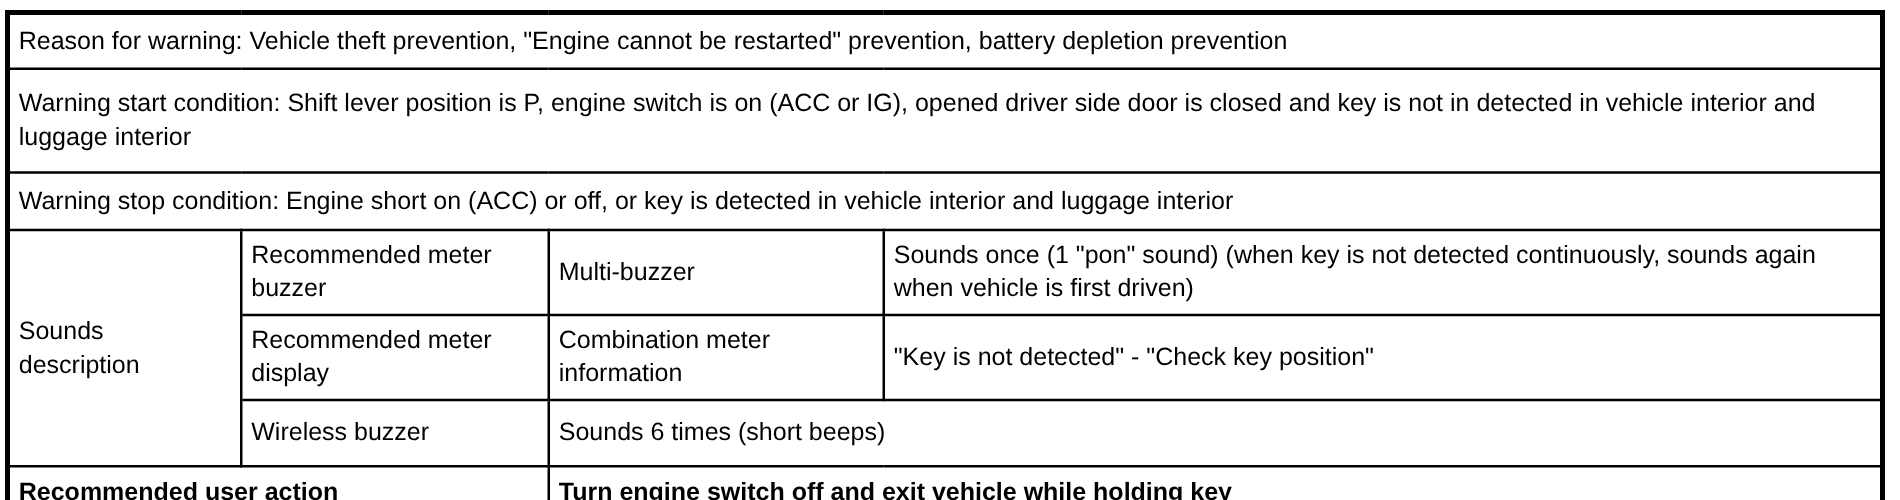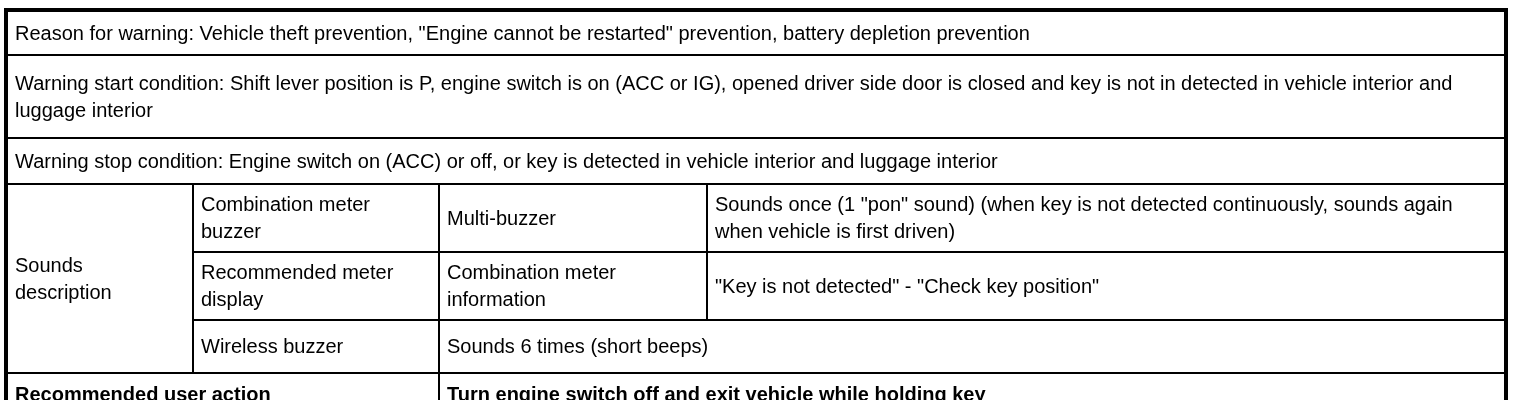--- a/index.html
+++ b/index.html
@@ -58,25 +58,25 @@
     <col class="c4">
   </colgroup>
   <tbody>
     <tr class="r-reason">
       <td colspan="4">Reason for warning: Vehicle theft prevention, "Engine cannot be restarted" prevention, battery depletion prevention</td>
     </tr>
     <tr class="r-start">
       <td colspan="4">Warning start condition: Shift lever position is P, engine switch is on (ACC or IG), opened driver side door is closed and key is not in detected in vehicle interior and luggage interior</td>
     </tr>
     <tr class="r-stop">
-      <td colspan="4">Warning stop condition: Engine switch on (ACC) or off, or key is detected in vehicle interior and luggage interior</td>
+      <td colspan="4">Warning stop condition: Engine short on (ACC) or off, or key is detected in vehicle interior and luggage interior</td>
     </tr>
     <tr class="r-desc1">
       <td rowspan="3">Sounds description</td>
-      <td>Combination meter buzzer</td>
+      <td>Recommended meter buzzer</td>
       <td>Multi-buzzer</td>
       <td>Sounds once (1 "pon" sound) (when key is not detected continuously, sounds again when vehicle is first driven)</td>
     </tr>
     <tr class="r-desc2">
       <td>Recommended meter display</td>
       <td>Combination meter information</td>
       <td>"Key is not detected" - "Check key position"</td>
     </tr>
     <tr class="r-desc3">
       <td>Wireless buzzer</td>

